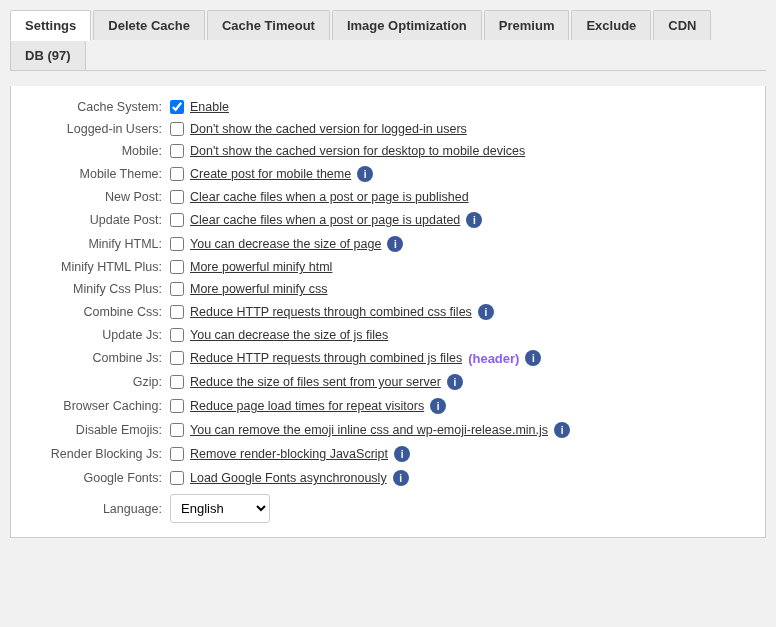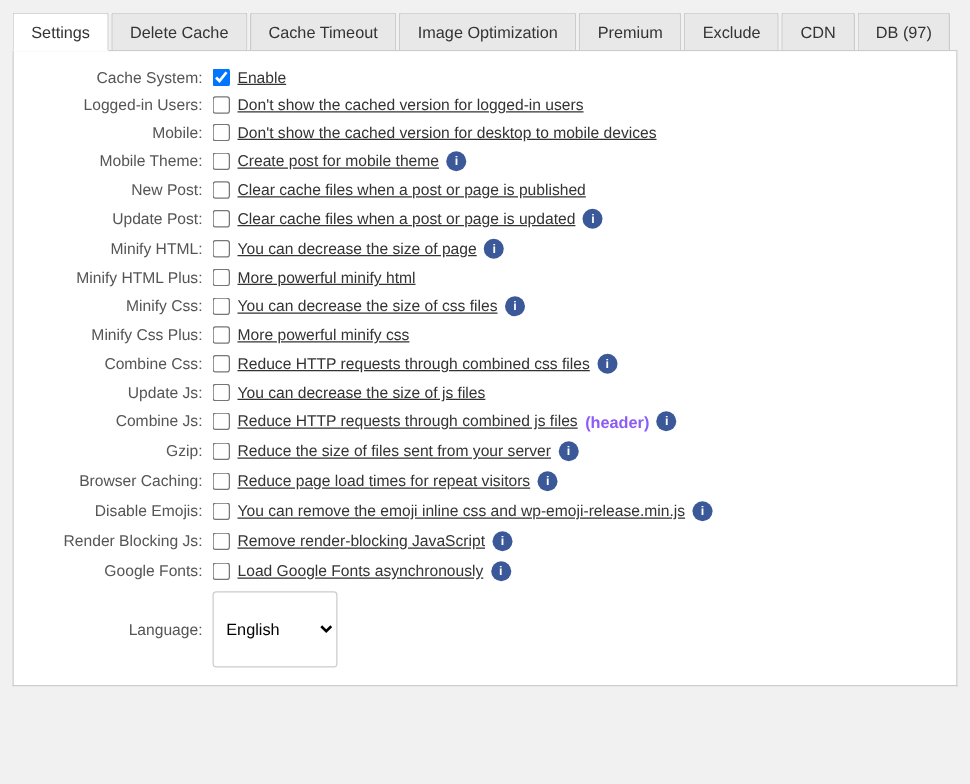--- a/index.html
+++ b/index.html
@@ -27,33 +27,35 @@
     .tab {
       padding: 7px 14px;
       border: 1px solid #ccc;
       border-bottom: none;
       background: #e8e8e8;
       cursor: pointer;
       margin-right: 2px;
       font-size: 13px;
       color: #333;
       border-radius: 2px 2px 0 0;
+      font-weight: bold;
     }
     .tab.active {
       background: #fff;
       border-bottom: 1px solid #fff;
       margin-bottom: -1px;
       z-index: 1;
       position: relative;
     }
     .content-panel {
       background: #fff;
       border: 1px solid #ccc;
       border-top: none;
       padding: 10px 15px 10px 15px;
+      margin-top: 15px;
     }
     .settings-table {
       width: 100%;
       border-collapse: collapse;
     }
     .settings-table tr td {
       padding: 4px 4px;
       vertical-align: middle;
     }
     .label-cell {
@@ -92,21 +94,21 @@
       font-size: 10px;
       font-weight: bold;
       cursor: pointer;
       flex-shrink: 0;
     }
     .highlight-red {
       color: #8b5cf6;
       font-weight: bold;
     }
     .language-select {
-      padding: 21px 6px;
+      padding: 5px 6px;
       font-size: 13px;
       border: 1px solid #ccc;
       border-radius: 3px;
       background: #fff;
       cursor: pointer;
       min-width: 100px;
     }
     .disabled-text {
       color: #aaa;
     }
@@ -197,30 +199,20 @@
           <tr>
             <td class="label-cell">Minify HTML Plus:</td>
             <td>
               <div class="control-cell">
                 <input type="checkbox" style="">
                 <span class="desc">More powerful minify html</span>
               </div>
             </td>
           </tr>
           <tr>
-            <td class="label-cell">Minify Css:</td>
-            <td>
-              <div class="control-cell">
-                <input type="checkbox" style="">
-                <span class="desc">You can decrease the size of css files</span>
-                <span class="info-icon">i</span>
-              </div>
-            </td>
-          </tr>
-          <tr>
             <td class="label-cell">Minify Css Plus:</td>
             <td>
               <div class="control-cell">
                 <input type="checkbox" style="">
                 <span class="desc">More powerful minify css</span>
               </div>
             </td>
           </tr>
           <tr>
             <td class="label-cell">Combine Css:</td>

